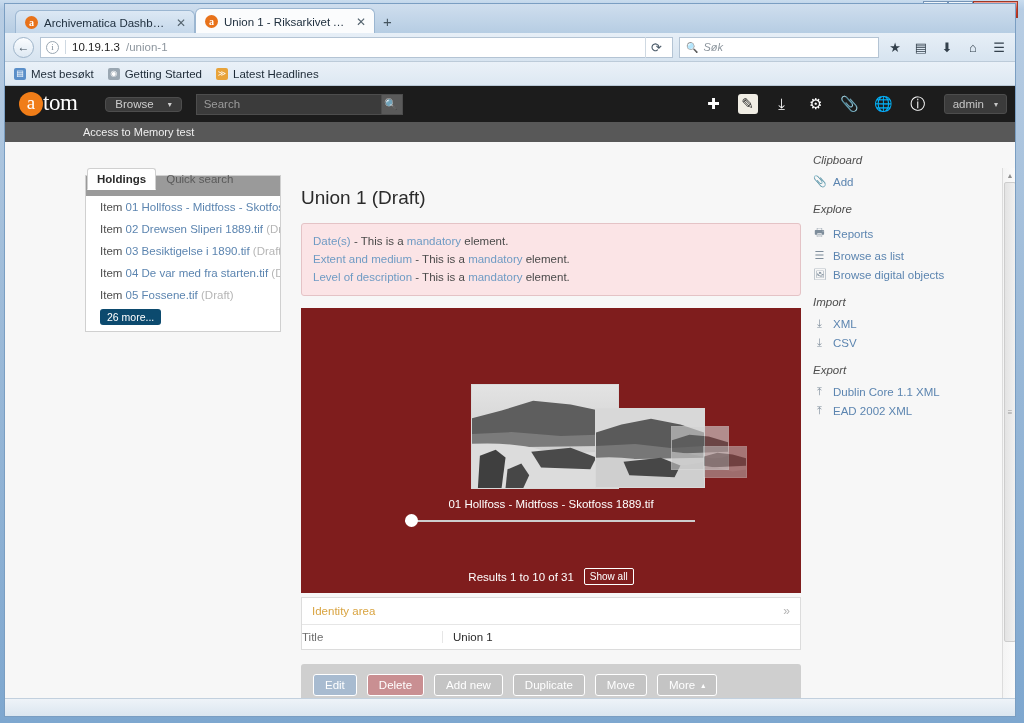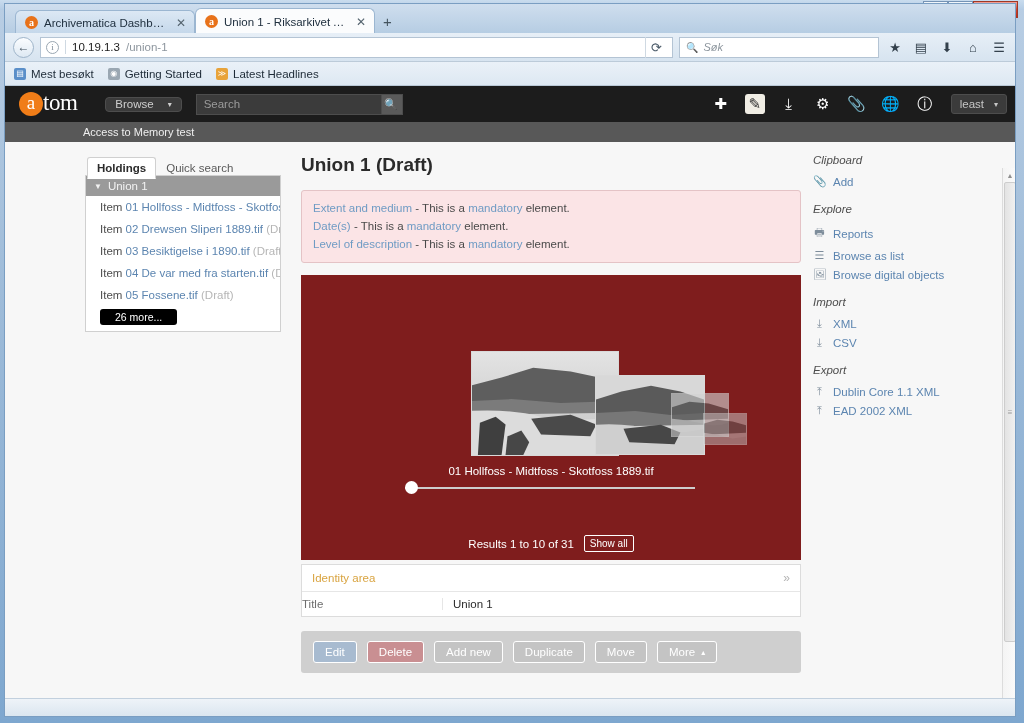--- a/index.html
+++ b/index.html
@@ -173,46 +173,46 @@
   }
 
   
   #page-body { display:flex; padding:0; background:#f7f7f7; height:576px; }
 
   
   #left-col { width:296px; flex:none; padding-top:11px; }
   #treeview-tabs { display:flex; padding-left:82px; font-size:11.5px; }
   .tv-tab {
     padding:4px 9px 4px 9px; border:1px solid transparent;
-    color:#5a5a5a; border-radius:3px 3px 0 0; position:relative; top:4px;
+    color:#5a5a5a; border-radius:3px 3px 0 0; position:relative; top:15px;
   }
   .tv-tab.on { background:#fff; border-color:#d0d0d0; border-bottom-color:#fff;
     color:#2b2b2b; font-weight:bold; }
   #treeview {
     margin-left:80px; width:196px; background:#fff;
     border:1px solid #d0d0d0; padding-bottom:6px;
   }
   #tv-root {
     background:#9a9a9a; color:#f2f2f2; font-size:11.5px;
     padding:4px 8px; display:flex; align-items:center; gap:6px;
   }
   .tv-item {
     font-size:11.5px; padding:5px 6px 5px 14px; color:#4d4d4d;
     white-space:nowrap; overflow:hidden;
   }
   .tv-item a { color:#5c85b0; text-decoration:none; }
   .tv-draft { color:#b6b6b6; }
   #tv-more {
-    display:inline-block; margin:3px 12px 0 14px; background:#000000;
-    color:#fff; font-size:10.5px; padding:2px 15px; border-radius:3px;
+    display:inline-block; margin:3px 12px 0 14px; background:#0c4a6e;
+    color:#fff; font-size:10.5px; padding:2px 7px; border-radius:3px;
   }
 
   
   #center-col { width:500px; flex:none; padding-top:12px; }
-  #page-title { font-size:19px; color:#2b2b2b; font-weight:bold; margin-bottom:14px; }
+  #page-title { font-size:19px; color:#2b2b2b; font-weight:normal; margin-bottom:14px;margin-top:33px; }
   #alert {
     background:#fbe4e6; border:1px solid #e4c3c6; border-radius:3px;
     padding:9px 11px; font-size:11.5px; color:#4a4a4a; line-height:1.55;
   }
   #alert a { color:#6f9bc4; text-decoration:none; }
   #viewer {
     margin-top:12px; background:#7f1d1d; height:285px;
     position:relative; overflow:hidden;
   }
   #carousel { position:absolute; left:0; top:76px; width:100%; height:105px; }
@@ -381,21 +381,21 @@
         </div>
         <div id="header-icons">
           <div class="hico">✚</div>
           <div class="hico active">✎</div>
           <div class="hico">⤓</div>
           <div class="hico">⚙</div>
           <div class="hico">📎</div>
           <div class="hico">🌐</div>
           <div class="hico">ⓘ</div>
           <div id="admin-btn">
-            <span>least</span>
+            <span>admin</span>
             <span style="font-size:8px">▾</span>
           </div>
         </div>
       </div>
       <div id="atom-subheader">Access to Memory test</div>
 
       <div id="page-body">
 
         <div id="left-col">
           <div id="treeview-tabs">
@@ -433,22 +433,22 @@
               <span class="tv-draft">(Draft)</span>
             </div>
             <div id="tv-more">26 more...</div>
           </div>
         </div>
 
         <div id="center-col">
           <h1 id="page-title">Union 1 (Draft)</h1>
 
           <div id="alert">
+            <div id="al1"><a>Date(s)</a><span> - This is a </span><a>mandatory</a><span> element.</span></div>
             <div id="al2"><a>Extent and medium</a><span> - This is a </span><a>mandatory</a><span> element.</span></div>
-            <div id="al1"><a>Date(s)</a><span> - This is a </span><a>mandatory</a><span> element.</span></div>
             <div id="al4"><a>Level of description</a><span> - This is a </span><a>mandatory</a><span> element.</span></div>
           </div>
 
           <div id="viewer">
             <div id="carousel">
               <svg class="photo" style="left:170px; top:0; width:148px; height:105px;" viewBox="0 0 148 105" preserveAspectRatio="none">
                 <defs>
                     <linearGradient id="sky1" x1="0" y1="0" x2="0" y2="1">
                   <stop offset="0" stop-color="#e3e3e3"></stop>
                       <stop offset="1" stop-color="#c3c3c3"></stop>

